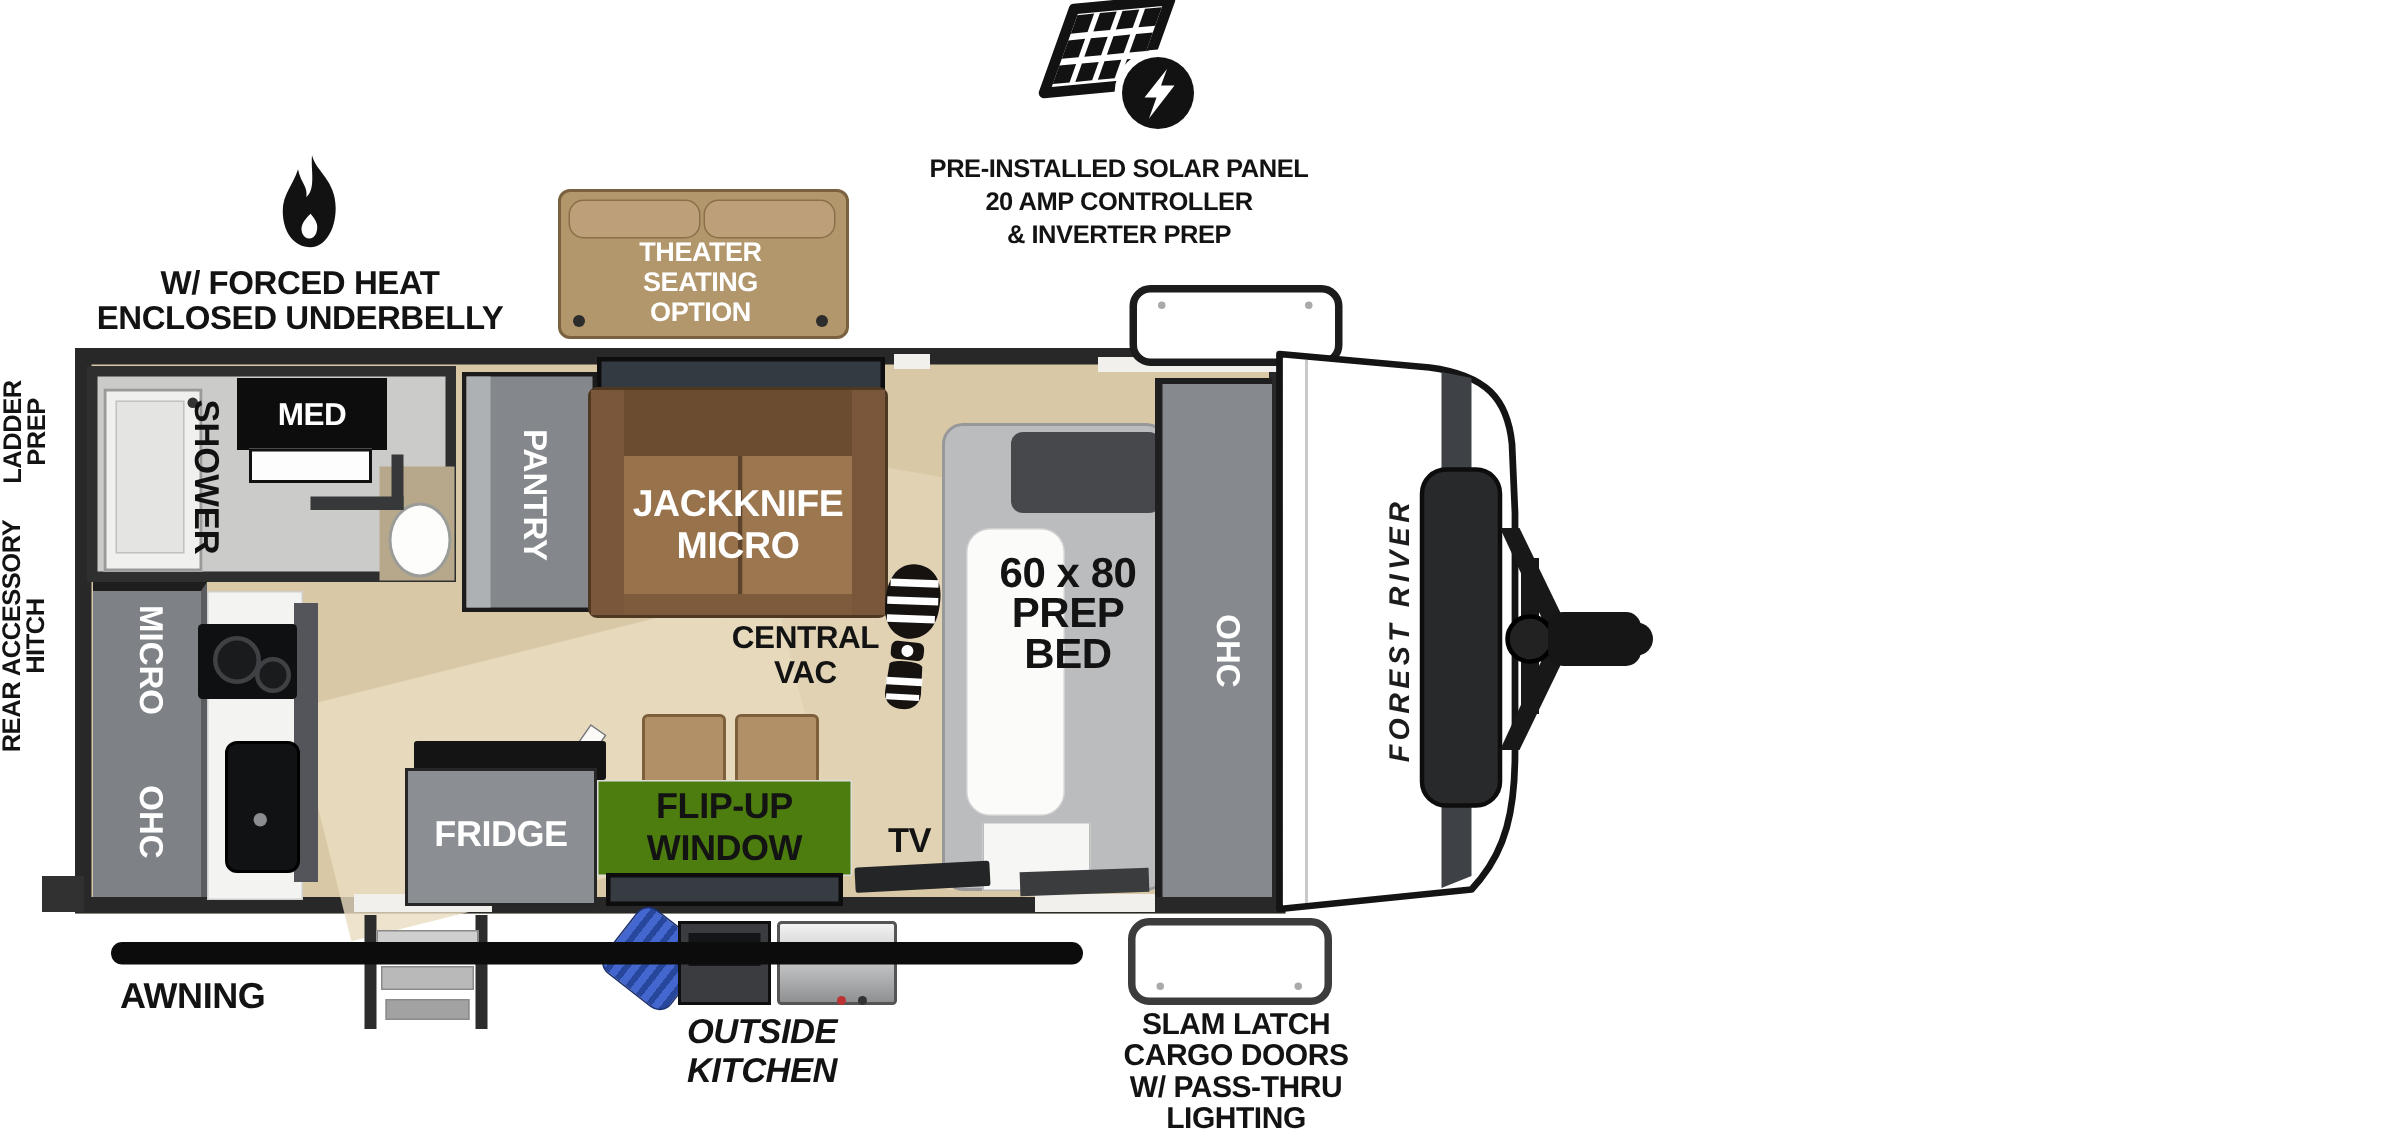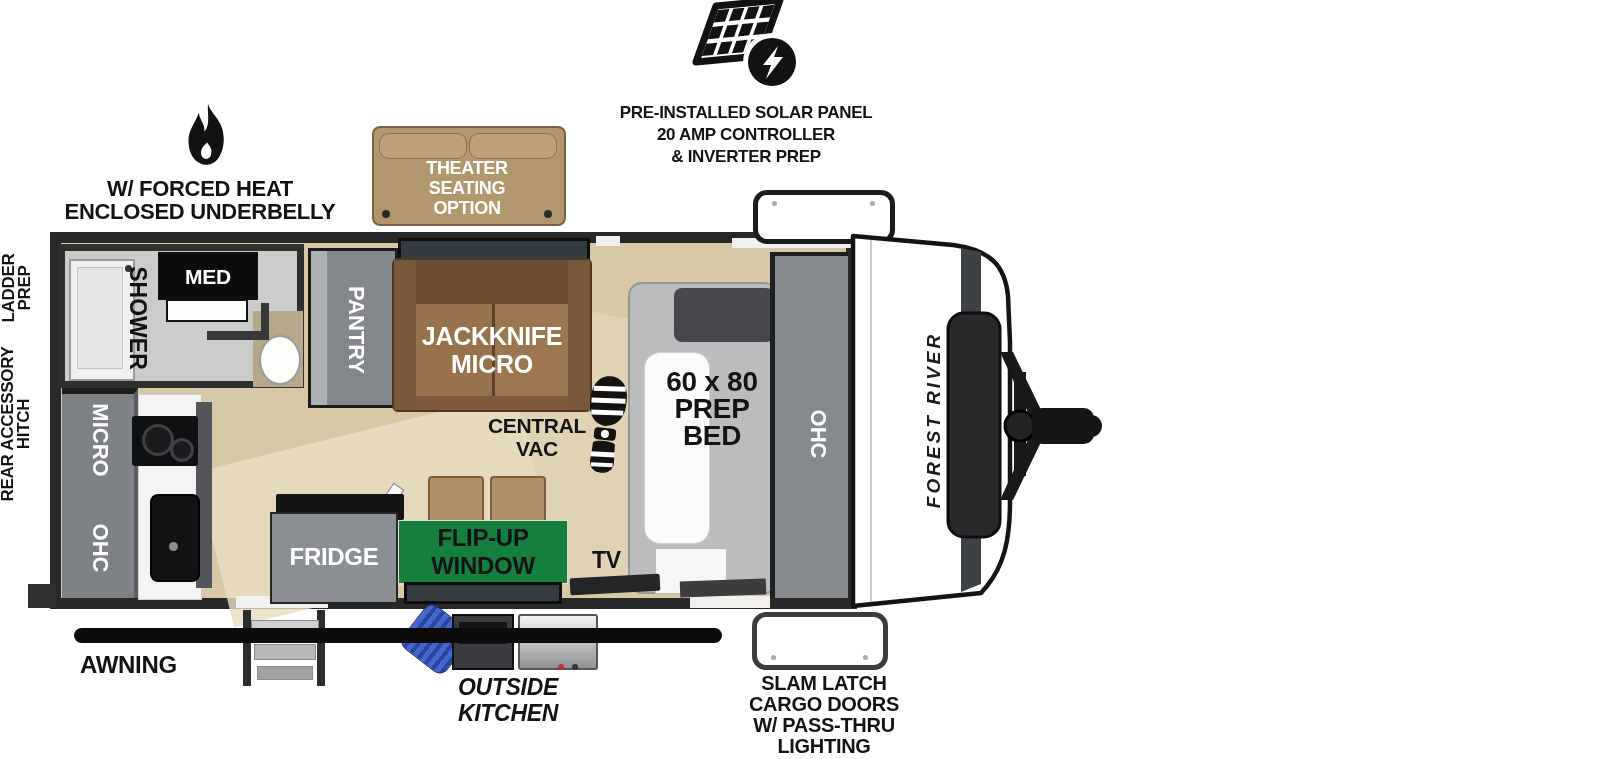--- a/index.html
+++ b/index.html
@@ -159,21 +159,21 @@
   <div class="abs t" style="left:592px;top:548px;font-size:23px;">TV</div>
   <div class="abs" style="left:570px;top:576px;width:90px;height:17px;background:#232527;transform:rotate(-3deg);border-radius:2px;"></div>
 
   <div class="abs" style="left:770px;top:252px;width:78px;height:346px;box-sizing:border-box;background:#868a8e;border-left:5px solid #1f1f1f;border-top:4px solid #1f1f1f;"></div>
   <div class="abs vt w" style="left:778px;top:421px;width:80px;height:26px;transform:rotate(90deg);font-size:22px;">
     <span>OHC</span>
   </div>
 
   <div class="abs" style="left:428px;top:476px;width:52px;height:50px;background:#b29067;border:2px solid #7d5f3c;border-radius:4px;"></div>
   <div class="abs" style="left:490px;top:476px;width:52px;height:50px;background:#b29067;border:2px solid #7d5f3c;border-radius:4px;"></div>
-  <div class="abs" style="left:398px;top:520px;width:168px;height:62px;background:#15803d;border:1px solid #ddd;">
+  <div class="abs" style="left:398px;top:520px;width:168px;height:62px;background:#4d7c0f;border:1px solid #ddd;">
     <div class="t c" style="font-size:24px;line-height:28px;padding-top:3px;">
       <div>FLIP-UP</div>
       <div>WINDOW</div>
     </div>
   </div>
   <div class="abs" style="left:404px;top:582px;width:158px;height:22px;background:#373c42;border:3px solid #0d0d0d;box-sizing:border-box;"></div>
   <div class="abs" style="left:276px;top:494px;width:128px;height:26px;background:#141414;border-radius:2px;"></div>
   <div class="abs" style="left:270px;top:512px;width:128px;height:92px;background:#8b8e93;border:2px solid #262626;box-sizing:border-box;">
     <div class="t c w" style="font-size:24px;line-height:86px;">FRIDGE</div>
   </div>

